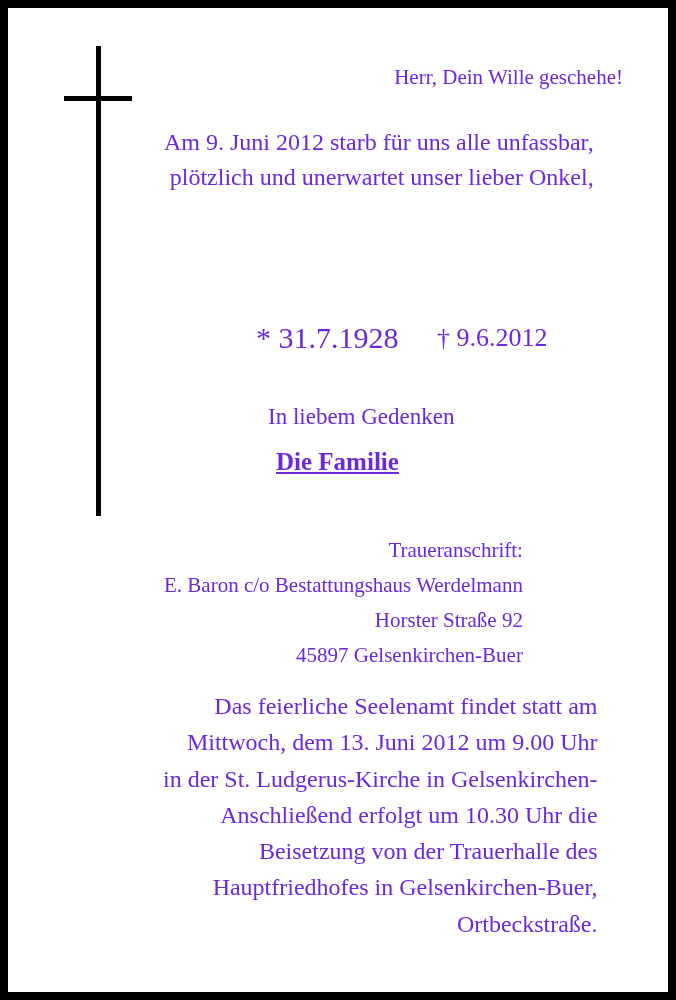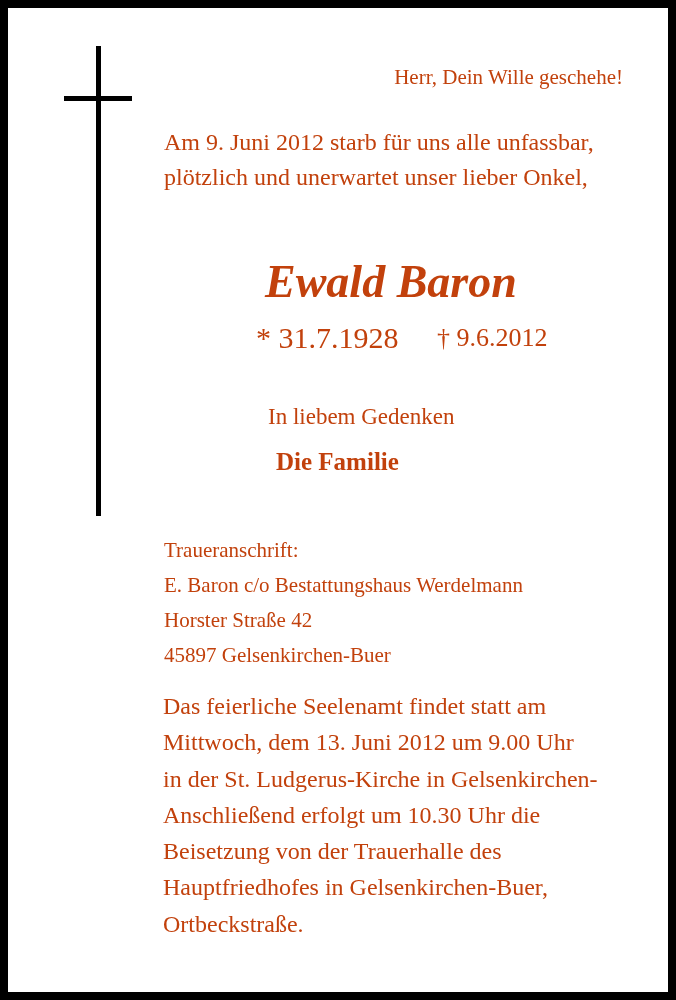--- a/index.html
+++ b/index.html
@@ -1,61 +1,60 @@
 <!DOCTYPE html>
 <html><head>
 <meta charset="utf-8">
 <style>
   html, body { margin: 0; padding: 0; background: #ffffff; }
   body { width: 676px; height: 1000px; position: relative; overflow: hidden; }
   .frame {
     position: absolute; left: 0; top: 0; width: 676px; height: 1000px;
     box-sizing: border-box; border: 8px solid #000; background: #fff;
   }
-  .serif { font-family: "Liberation Serif", "DejaVu Serif", serif; color: #c2410c; }
+  .serif { font-family: "Liberation Serif", "DejaVu Serif", serif; color: #6d28d9; text-align: right; }
   .cross-v { position: absolute; left: 88px; top: 38px; width: 5px; height: 470px; background: #000; }
   .cross-h { position: absolute; left: 56px; top: 88px; width: 68px; height: 5px; background: #000; }
   .motto { position: absolute; right: 45px; top: 55px; font-size: 21px; line-height: 28px; white-space: nowrap; }
   .intro { position: absolute; left: 156px; top: 117px; font-size: 24px; line-height: 35px; }
   .intro div, .addr div, .service div { white-space: nowrap; }
   .name { position: absolute; left: 257px; top: 246px; font-size: 46px; line-height: 56px; font-weight: bold; font-style: italic; white-space: nowrap; }
   .born { position: absolute; left: 248px; top: 315px; font-size: 30px; line-height: 30px; white-space: nowrap; }
   .died { position: absolute; left: 429px; top: 315px; font-size: 26px; line-height: 30px; white-space: nowrap; }
   .memory { position: absolute; left: 260px; top: 394px; font-size: 23px; line-height: 30px; white-space: nowrap; }
-  .family { position: absolute; left: 268px; top: 438px; font-size: 25px; line-height: 32px; font-weight: bold; white-space: nowrap; }
+  .family { position: absolute; left: 268px; top: 438px; font-size: 25px; line-height: 32px; font-weight: bold; white-space: nowrap; text-decoration: underline; }
   .addr { position: absolute; left: 156px; top: 525px; font-size: 21px; line-height: 35px; }
   .service { position: absolute; left: 155px; top: 680px; font-size: 24px; line-height: 36.3px; }
 </style>
 </head>
 <body>
 
 <div class="frame">
   <div>
     <div class="cross-v"></div>
     <div class="cross-h"></div>
   </div>
 
   <div class="motto serif">Herr, Dein Wille geschehe!</div>
 
   <div class="intro serif">
     <div>Am 9. Juni 2012 starb für uns alle unfassbar,</div>
     <div>plötzlich und unerwartet unser lieber Onkel,</div>
   </div>
 
-  <div class="name serif">Ewald Baron</div>
   <div class="born serif">* 31.7.1928</div>
   <div class="died serif">† 9.6.2012</div>
 
   <div class="memory serif">In liebem Gedenken</div>
   <div class="family serif">Die Familie</div>
 
   <div class="addr serif">
     <div>Traueranschrift:</div>
     <div>E. Baron c/o Bestattungshaus Werdelmann</div>
-    <div>Horster Straße 42</div>
+    <div>Horster Straße 92</div>
     <div>45897 Gelsenkirchen-Buer</div>
   </div>
 
   <div class="service serif">
     <div>Das feierliche Seelenamt findet statt am</div>
     <div>Mittwoch, dem 13. Juni 2012 um 9.00 Uhr</div>
     <div>in der St. Ludgerus-Kirche in Gelsenkirchen-</div>
     <div>Anschließend erfolgt um 10.30 Uhr die</div>
     <div>Beisetzung von der Trauerhalle des</div>
     <div>Hauptfriedhofes in Gelsenkirchen-Buer,</div>

